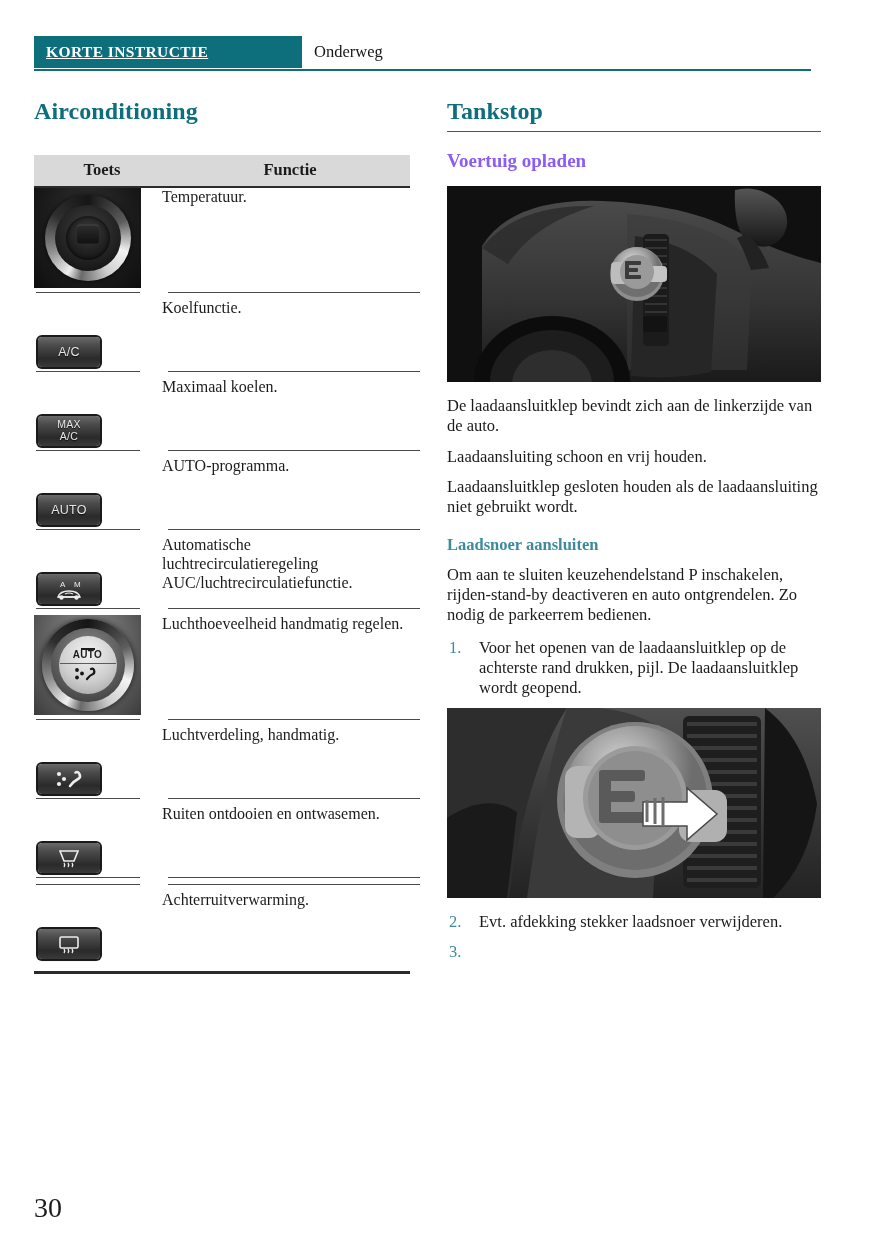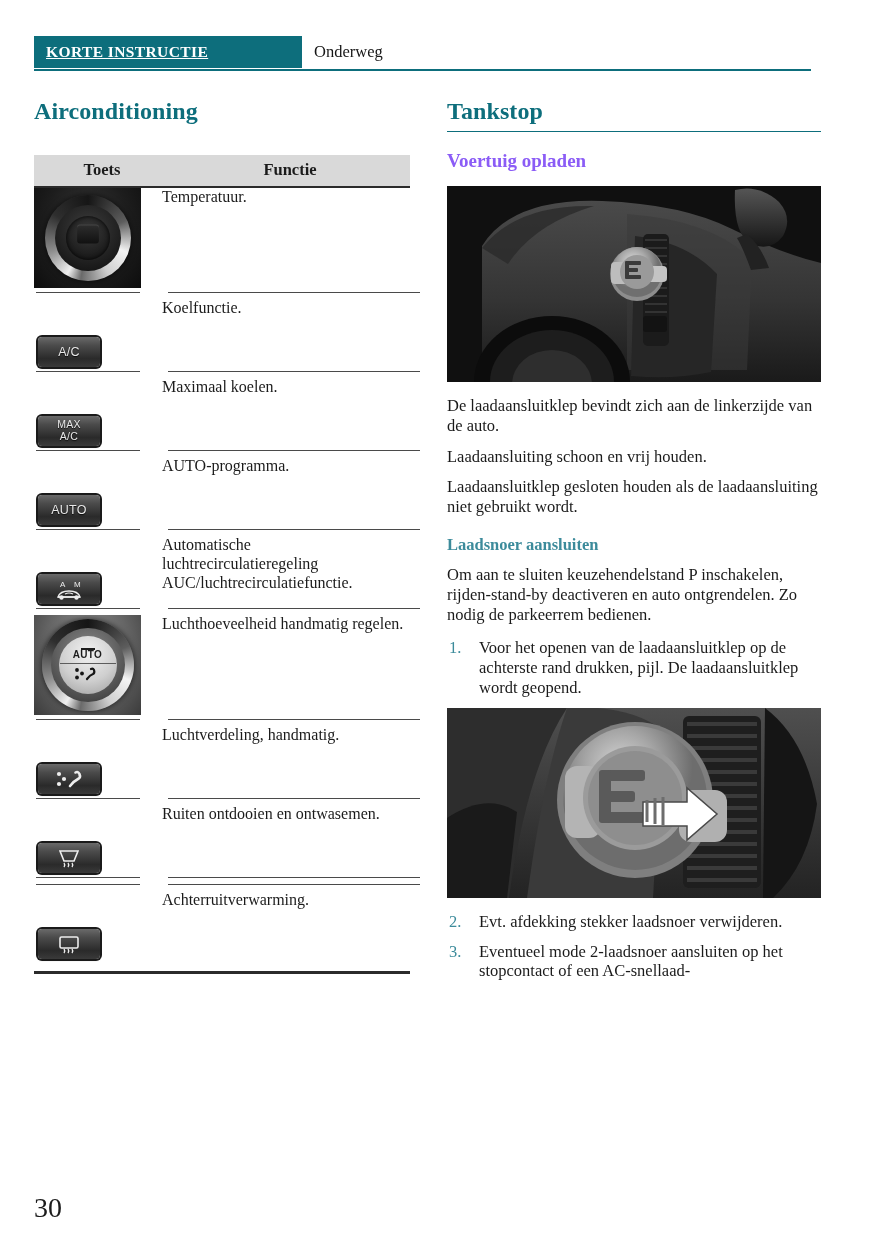--- a/index.html
+++ b/index.html
@@ -491,20 +491,19 @@
       </svg>
     </div>
 
     <ol class="steps" style="margin-top:14px;">
       <li>
         <span class="num">2.</span>
         <span>Evt. afdekking stekker laadsnoer verwijderen.</span>
       </li>
       <li>
         <span class="num">3.</span>
-        <span>Eventueel mode 2-laadsnoer aansluiten op het stopcontact of een AC-snellaad-</span>
       </li>
     </ol>
 
   </div>
 
   <div class="pagenum">30</div>
 </div>
 
 </body></html>

